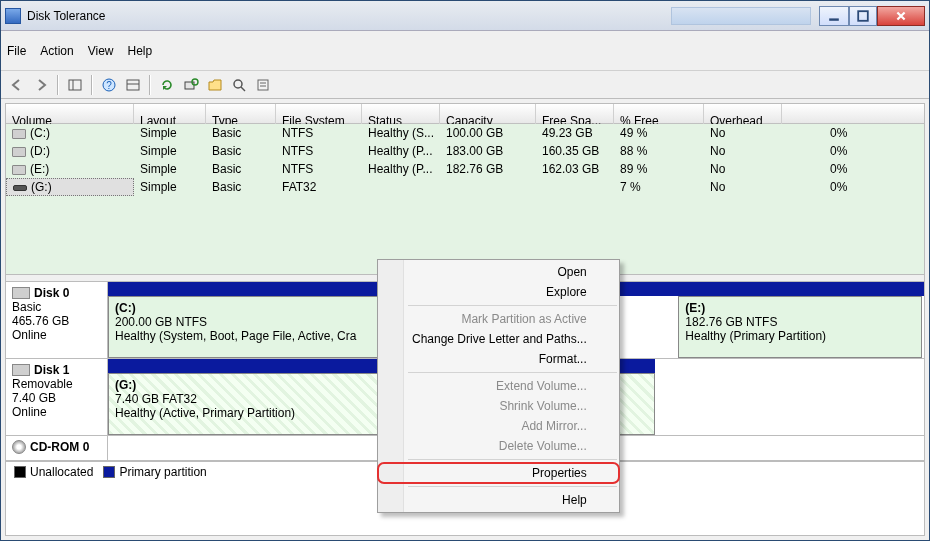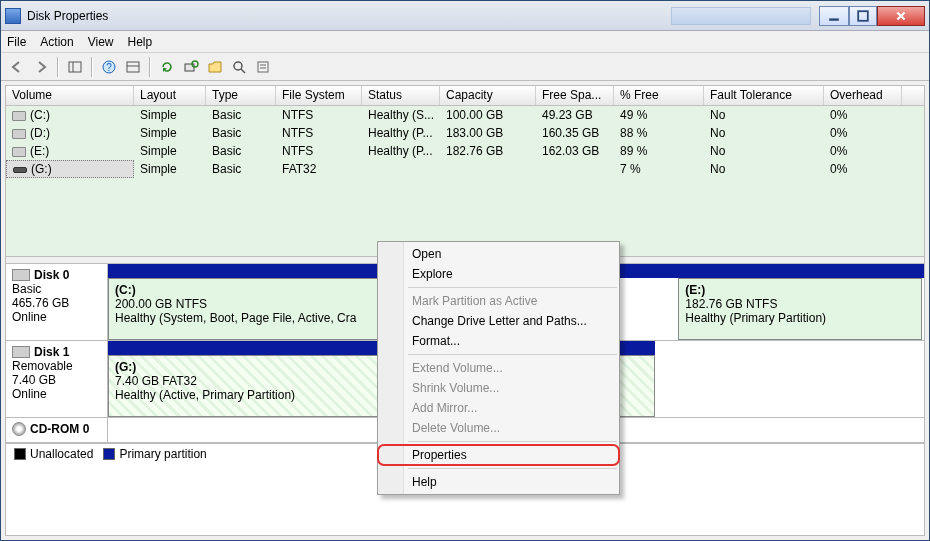--- a/index.html
+++ b/index.html
@@ -8,32 +8,32 @@
   .titlebar { height: 30px; background: linear-gradient(#e8ecf1, #d3dbe8); border-bottom: 1px solid #aab; display: flex; align-items: center; padding: 0 4px; }
   .titlebar .title-icon { width: 16px; height: 16px; margin-right: 6px; display:inline-block; background: linear-gradient(#7aa9e9,#356bc1); border:1px solid #2556a1; }
   .titlebar .title-text { flex: 1; font-size: 12px; color: #000; }
   .title-right-blur { width: 140px; height: 18px; margin-right: 8px; background: linear-gradient(#d8e3f2,#bfd3ec); border:1px solid #b0c4de; }
   .winbtns { display: flex; gap: 0; }
   .winbtn { width: 30px; height: 20px; border: 1px solid #6e89b1; background: linear-gradient(#eef4fc,#d1defb); display:flex; align-items:center; justify-content:center; font-size:11px; }
   .winbtn.max { width: 28px; }
   .winbtn.close { width: 48px; background: linear-gradient(#f2a7a0,#d8423b); color: #fff; border-color:#8c2b24; }
   .winbtn svg { width:12px; height:12px; }
 
-  .menubar { height: 22px; background: #f0f0f0; display:flex; align-items:center; padding: 0 6px; gap: 14px; border-bottom: 1px solid #d0d0d0; }
+  .menubar { height: 40px; background: #f0f0f0; display:flex; align-items:center; padding: 0 6px; gap: 14px; border-bottom: 1px solid #d0d0d0; }
   .menubar span { font-size: 12px; }
 
   .toolbar { height: 28px; background: #f0f0f0; display:flex; align-items:center; padding: 0 6px; gap: 4px; border-bottom: 1px solid #bcbcbc; }
   .tb { width:20px; height:20px; display:flex; align-items:center; justify-content:center; }
   .tb.sep { width:2px; height:20px; border-left:1px solid #b5b5b5; border-right:1px solid #fff; margin:0 2px; }
 
   .client { flex:1; background:#fff; margin:4px; border: 1px solid #bcbcbc; display:flex; flex-direction:column; overflow:hidden; position:relative; }
 
   
   .grid-header { height: 20px; background: linear-gradient(#ffffff,#e8e8e8); border-bottom: 1px solid #c0c0c0; display:flex; }
-  .gh { border-right:1px solid #d0d0d0; padding: 2px 6px; font-size:12px; white-space:nowrap; overflow:hidden; }
+  .gh { border-right:1px solid #d0d0d0; padding: 10px 6px; font-size:12px; white-space:nowrap; overflow:hidden; }
   .grid-body { overflow:auto; }
   .grid-row { display:flex; height:18px; align-items:center; }
   .grid-row:nth-child(odd){}
   .gc { padding: 1px 6px; font-size:12px; white-space:nowrap; overflow:hidden; }
   .vol-icon { display:inline-block; width:14px; height:10px; vertical-align:middle; margin-right:4px; background:#d0d0d0; border:1px solid #888; border-radius:1px; position:relative; }
   .vol-icon.usb { width:14px; height:6px; background:#555; border:1px solid #333; border-radius:2px; }
   .grid-row.selected .gc:first-child { background: #e0e0e0; border:1px dotted #777; }
   .grid-body-bg { background: #e4f3e4; }
 
   
@@ -56,37 +56,37 @@
   
   .legend { height: 20px; border-top:1px solid #bcbcbc; display:flex; align-items:center; gap:10px; padding:8px 8px; font-size:12px; }
   .swatch { width:12px; height:12px; display:inline-block; border:1px solid #666; margin-right:4px; vertical-align:middle; }
   .swatch.black { background:#000; }
   .swatch.blue { background:#0a1a9e; }
 
   
   .context-menu { position:absolute; background:#f5f5f5; border:1px solid #9e9e9e; box-shadow: 4px 4px 4px rgba(0,0,0,.25); font-size:12px; min-width:230px; z-index:20; }
   .cm-gutter { width:26px; background:#eee; position:absolute; top:0; left:0; bottom:0; border-right:1px solid #e0e0e0; }
   .context-menu ul { list-style:none; position:relative; padding:2px 0; }
-  .context-menu li { padding:3px 32px 3px 34px; white-space:nowrap; position:relative; }
+  .context-menu li { padding:3px 32px 3px 34px; white-space:nowrap; position:relative;text-align:right; }
   .context-menu li.disabled { color:#8a8a8a; }
   .context-menu li.sep { height:1px; padding:0; margin:3px 2px 3px 30px; background:#d3d3d3; }
   .context-menu li.highlight { outline:2px solid #e53030; border-radius:6px; outline-offset:-1px; }
 
   
   .col0{width:128px}.col1{width:72px}.col2{width:70px}.col3{width:86px}.col4{width:78px}
   .col5{width:96px}.col6{width:78px}.col7{width:90px}.col8{width:120px}.col9{width:78px}
 </style>
 </head>
 <body>
 
 <div class="window">
 
   <div class="titlebar">
     <span class="title-icon"></span>
-    <span class="title-text">Disk Properties</span>
+    <span class="title-text">Disk Tolerance</span>
     <span class="title-right-blur"></span>
     <div class="winbtns">
       <div class="winbtn">
           <svg viewBox="0 0 10 10">
             <rect x="1" y="7" width="8" height="2" fill="#2b4a77"></rect>
           </svg>
         </div>
       <div class="winbtn max">
           <svg viewBox="0 0 10 10">
             <rect x="1" y="1" width="8" height="8" fill="none" stroke="#2b4a77" stroke-width="1.5"></rect>
@@ -175,21 +175,20 @@
 
     <div class="grid-header">
       <div class="gh col0">Volume</div>
       <div class="gh col1">Layout</div>
       <div class="gh col2">Type</div>
       <div class="gh col3">File System</div>
       <div class="gh col4">Status</div>
       <div class="gh col5">Capacity</div>
       <div class="gh col6">Free Spa...</div>
       <div class="gh col7">% Free</div>
-      <div class="gh col8">Fault Tolerance</div>
       <div class="gh col9">Overhead</div>
     </div>
     <div class="grid-body grid-body-bg" id="grid-body" style="height:150px;">
         <div class="grid-row">
           <div class="gc col0"><span class="vol-icon "></span>(C:)</div>
           <div class="gc col1">Simple</div>
           <div class="gc col2">Basic</div>
           <div class="gc col3">NTFS</div>
           <div class="gc col4">Healthy (S...</div>
           <div class="gc col5">100.00 GB</div>

